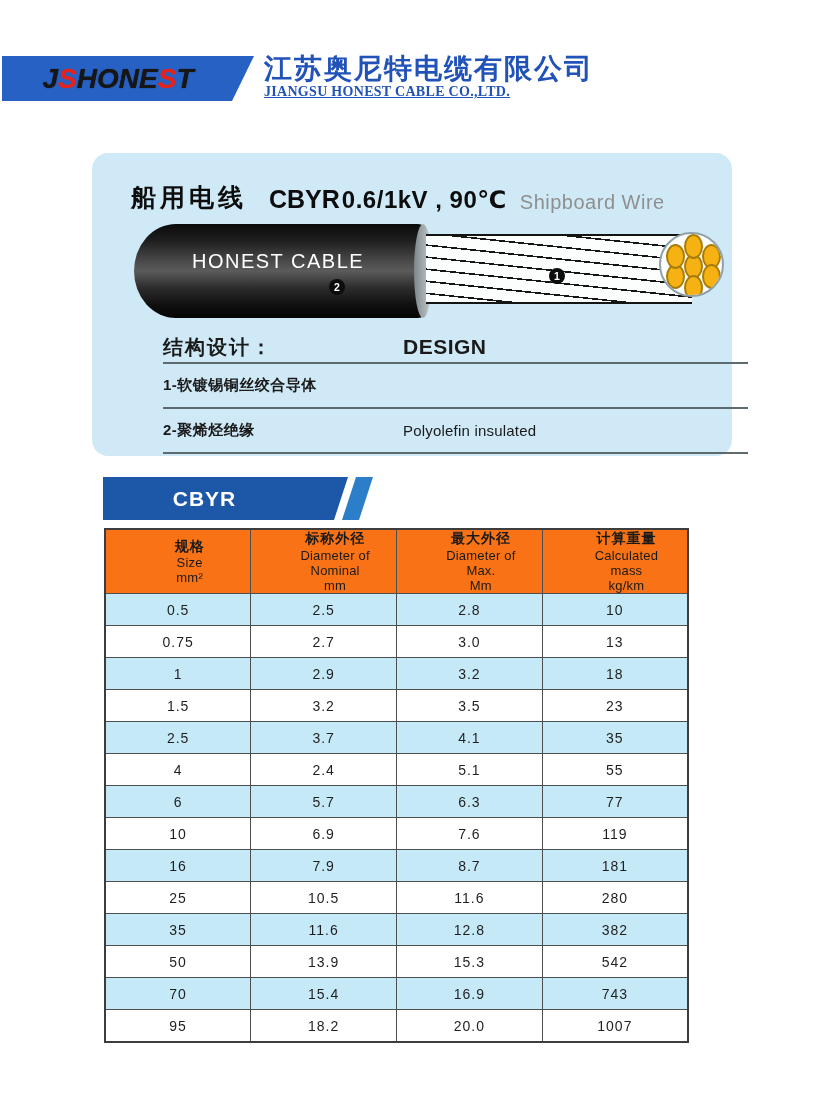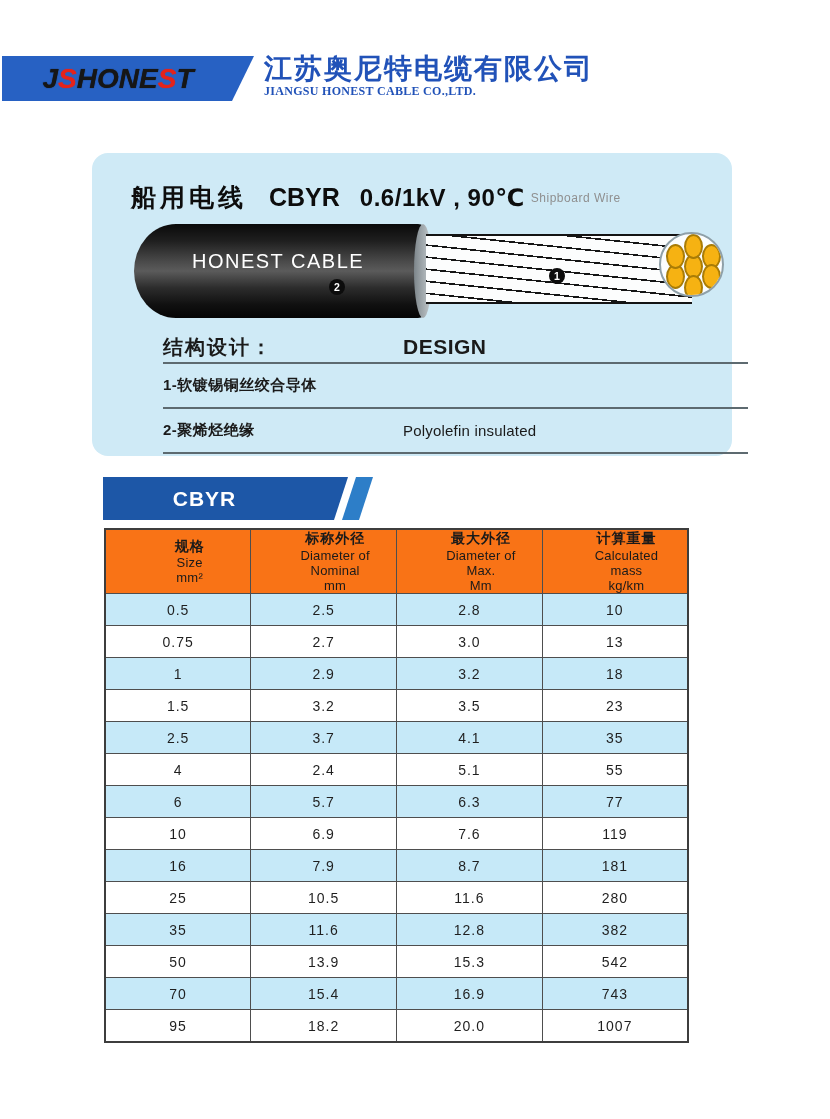--- a/index.html
+++ b/index.html
@@ -10,30 +10,30 @@
   .logo-flag{position:absolute;left:2px;top:56px;width:252px;height:45px;
              background:var(--logo-blue);
              clip-path:polygon(0 0,100% 0,calc(100% - 22px) 100%,0 100%);
              display:flex;align-items:center;justify-content:center;padding-right:20px;box-sizing:border-box;}
   .logo-text{font-style:italic;font-weight:bold;font-size:28px;letter-spacing:0;color:#161616;
              text-shadow:0 0 1px #161616;}
   .logo-text .red{color:var(--brand-red);text-shadow:0 0 1px var(--brand-red);}
   .company-cn{position:absolute;left:264px;top:50px;font-size:28px;font-weight:bold;
               color:var(--company-blue);letter-spacing:2px;}
   .company-en{position:absolute;left:264px;top:84px;font-family:"Liberation Serif","DejaVu Serif",serif;
-              font-weight:bold;font-size:12px;color:var(--company-blue);letter-spacing:.3px;}
+              font-weight:bold;font-size:14px;color:var(--company-blue);letter-spacing:.3px;text-decoration:underline;}
 
   
   .product-panel{position:absolute;left:92px;top:153px;width:640px;height:303px;
                  background:var(--panel-blue);border-radius:16px;}
-  .panel-title{position:absolute;left:39px;top:28px;display:flex;align-items:center;}
+  .panel-title{position:absolute;left:39px;top:28px;display:flex;align-items:flex-end;}
   .t-cn{font-size:25px;font-weight:bold;letter-spacing:4px;color:#0d0d0d;}
   .t-model{margin-left:22px;font-size:25px;font-weight:bold;color:#0d0d0d;}
-  .t-rating{margin-left:20px;font-size:24px;font-weight:bold;color:#0d0d0d;letter-spacing:.5px;}
-  .t-en{margin-left:6px;font-size:12px;color:var(--muted-gray);letter-spacing:.5px;}
+  .t-rating{margin-left:2px;font-size:24px;font-weight:bold;color:#0d0d0d;letter-spacing:.5px;}
+  .t-en{margin-left:13px;font-size:20px;color:var(--muted-gray);letter-spacing:.5px;}
 
   
   .cable-art{position:absolute;left:0;top:70px;width:640px;height:100px;}
   .jacket{position:absolute;left:42px;top:1px;width:292px;height:94px;
           background:linear-gradient(180deg,#0a0a0a 0%,#1f1f1f 18%,#4a4a4a 40%,#5b5b5b 50%,#2c2c2c 68%,#101010 86%,#050505 100%);
           border-top-left-radius:42px 50%;border-bottom-left-radius:42px 50%;
           border-top-right-radius:8px;border-bottom-right-radius:8px;}
   .brand-on-cable{position:absolute;left:58px;top:26px;color:#fff;font-size:20px;letter-spacing:1.5px;}
   .cut-face{position:absolute;left:322px;top:1px;width:18px;height:94px;border-radius:50%;
             background:linear-gradient(90deg,#7d868b,#c7cdd0);}

